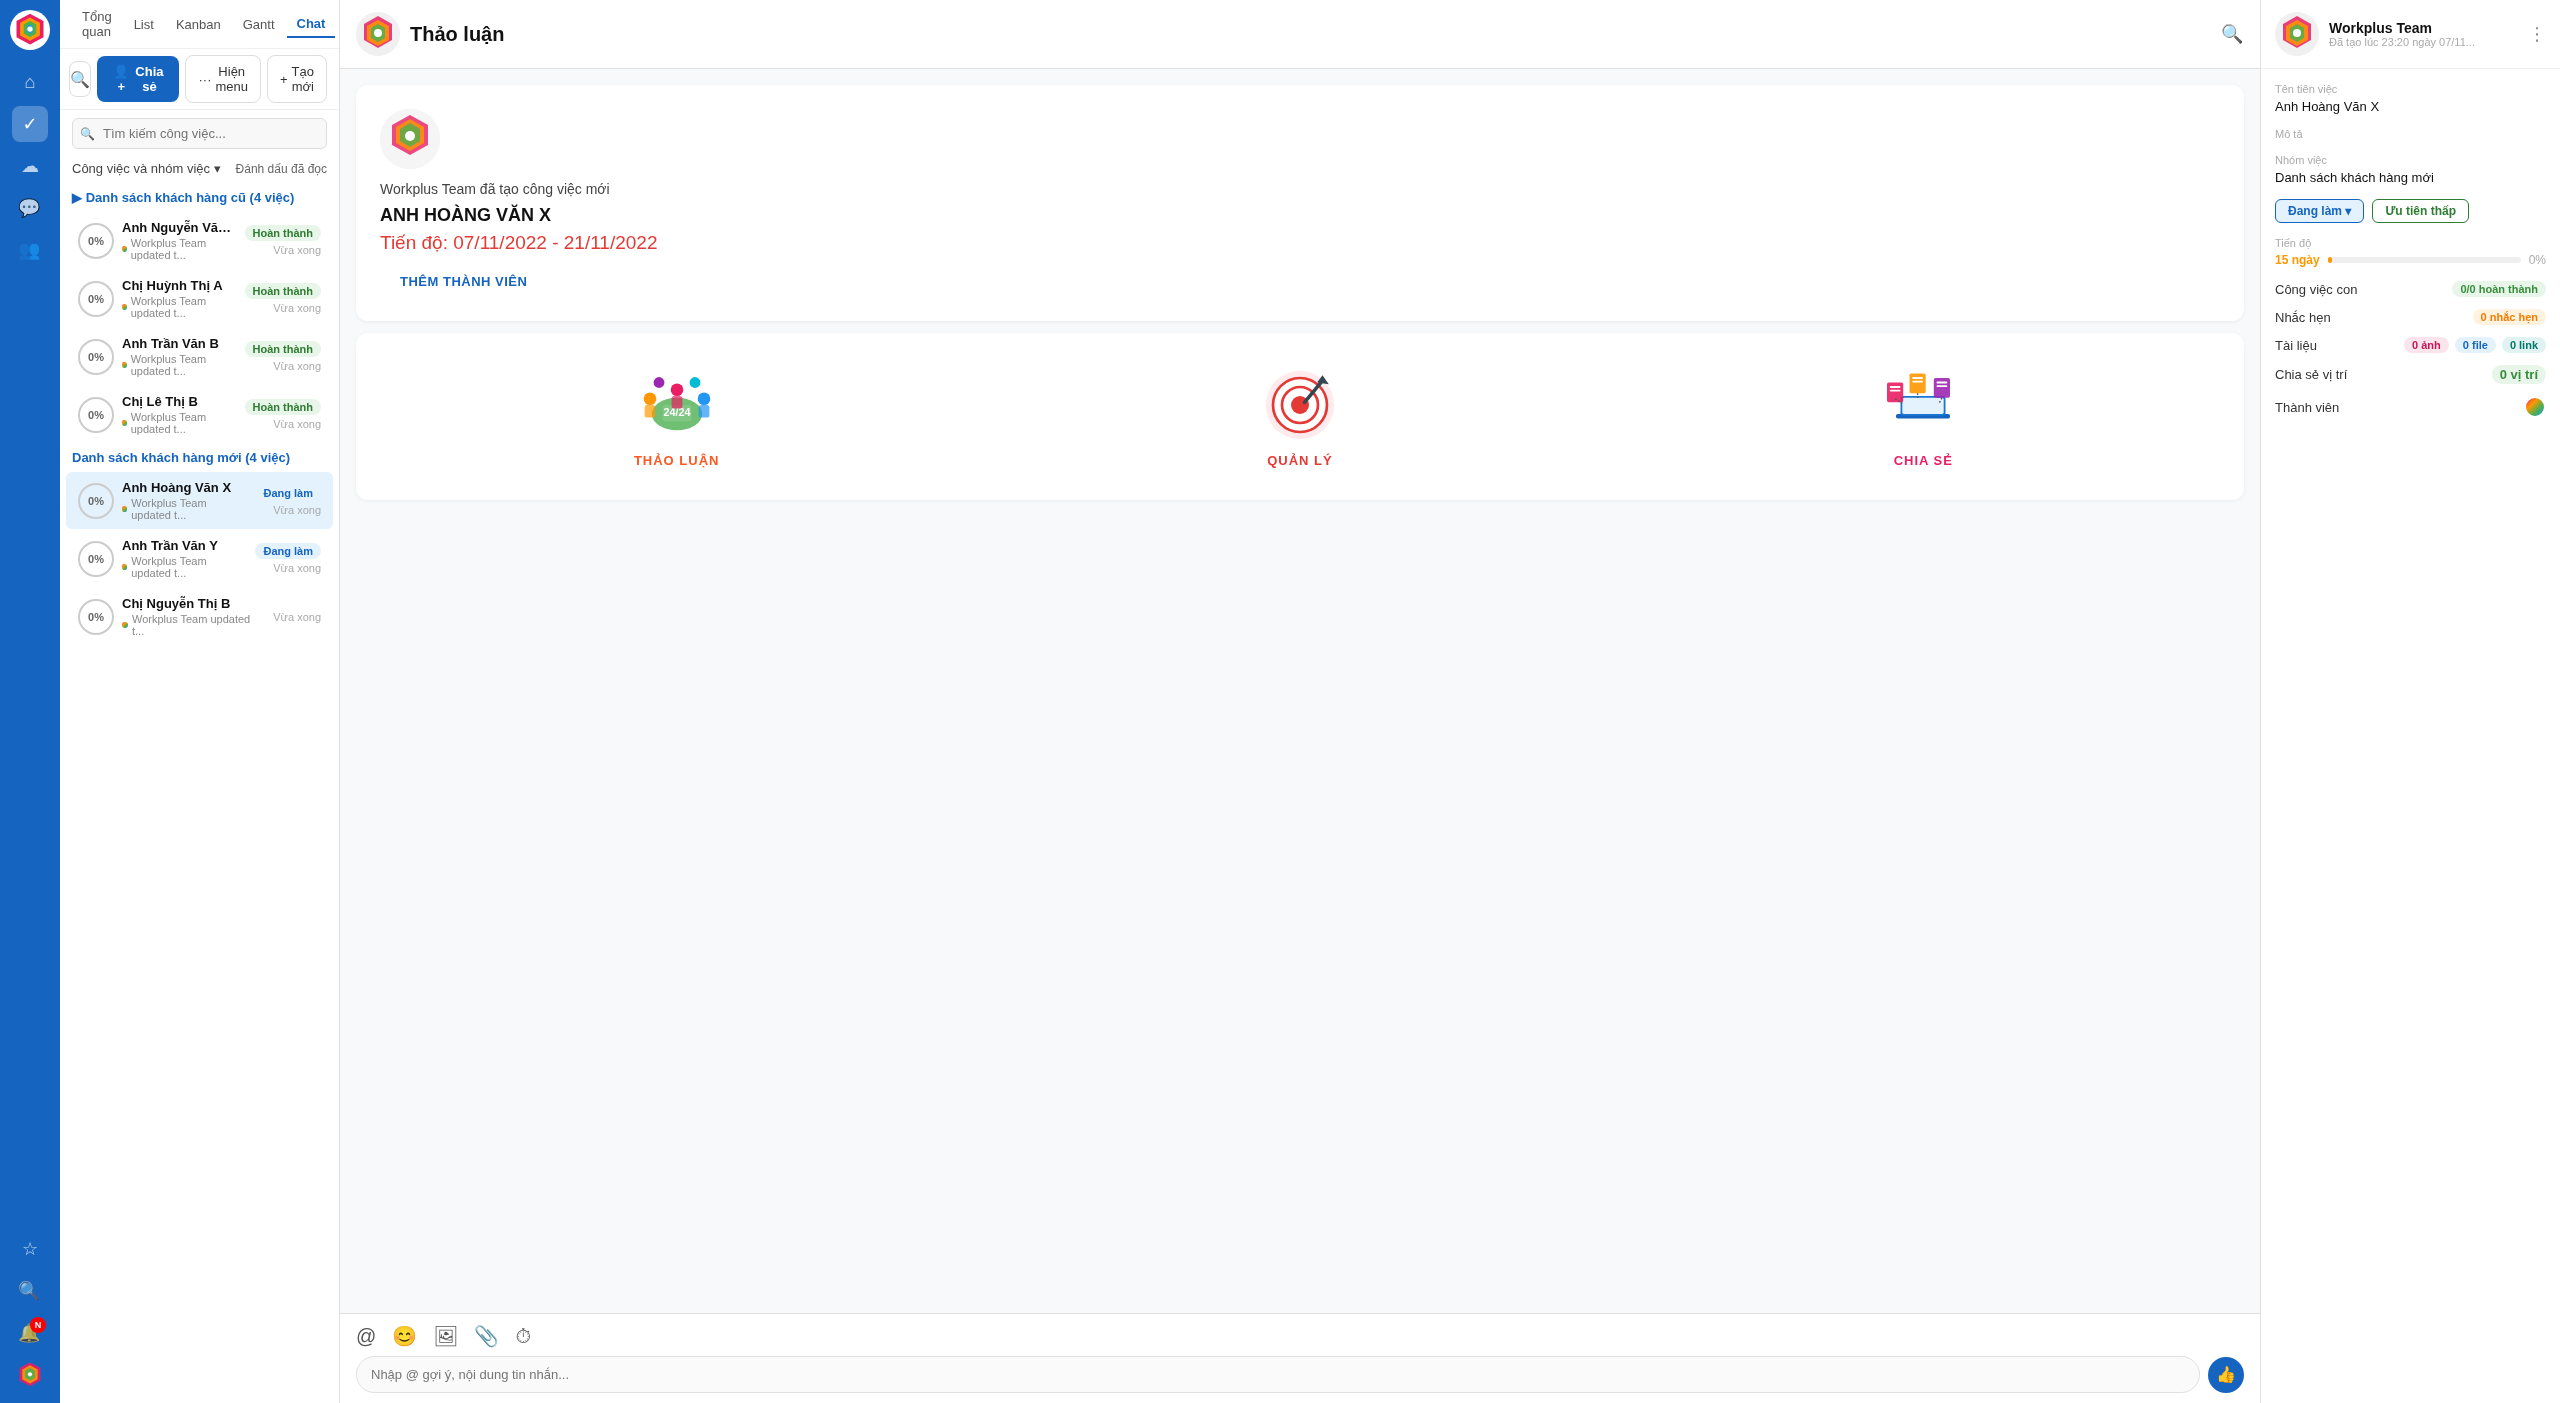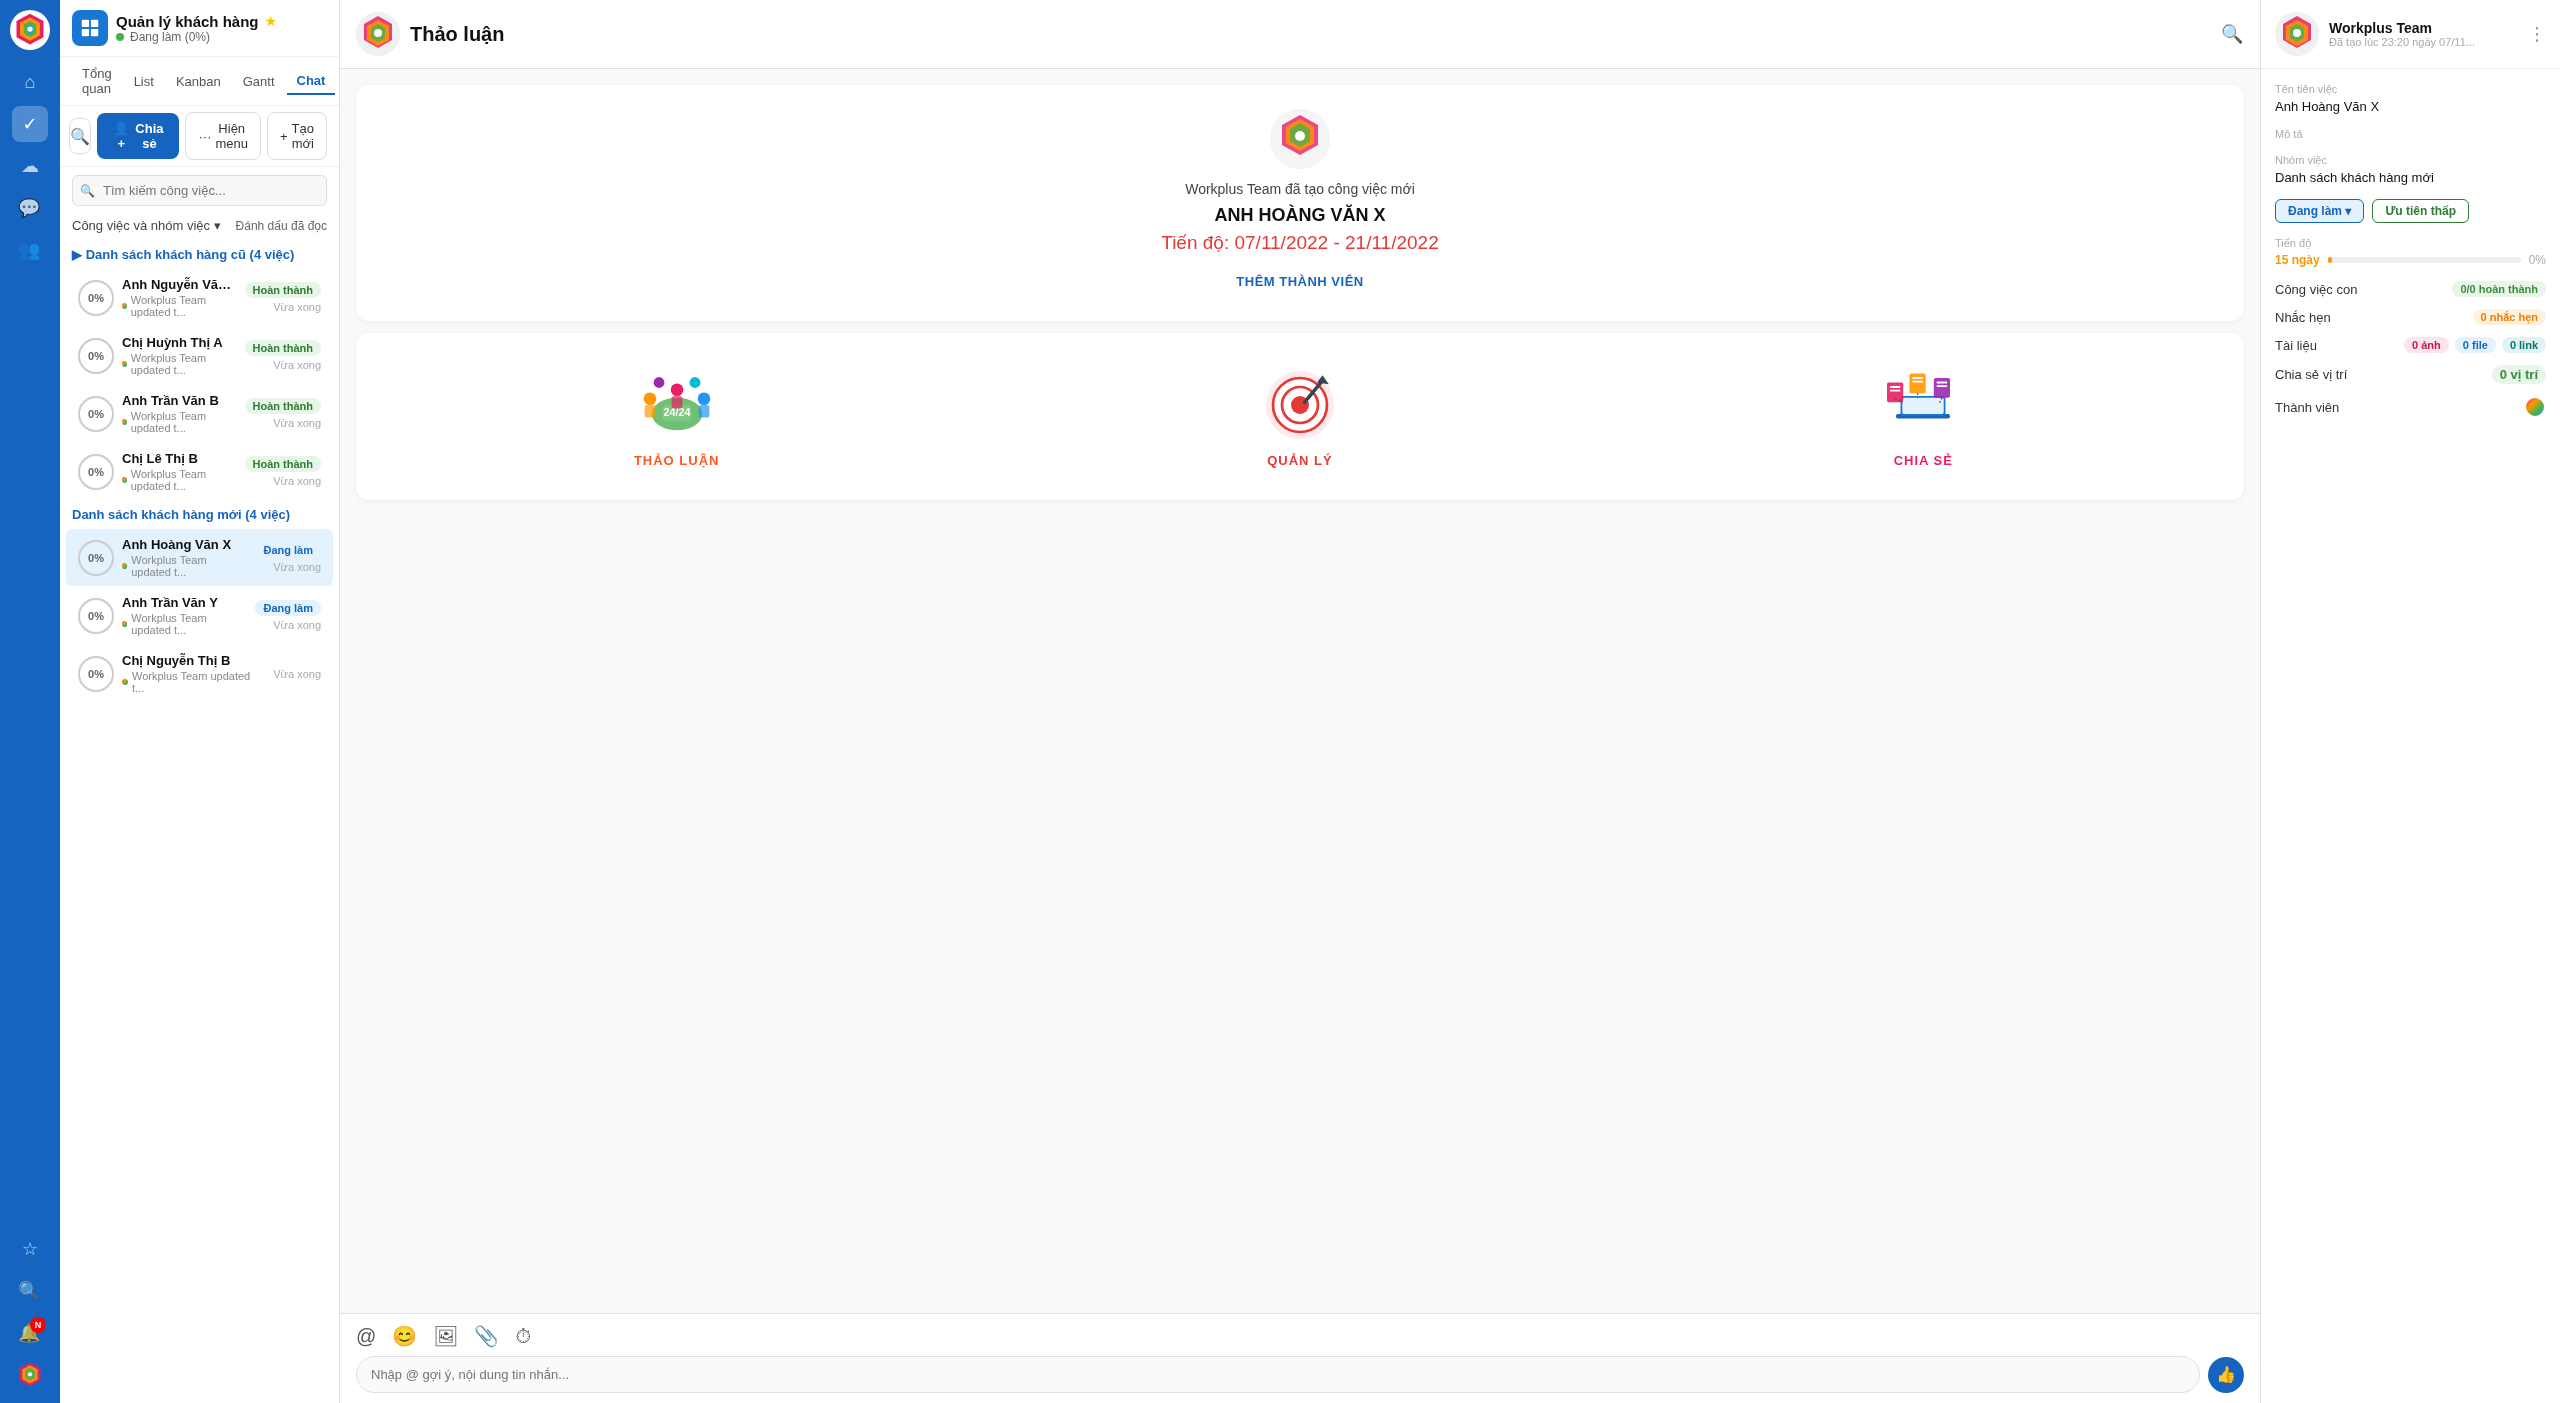--- a/index.html
+++ b/index.html
@@ -156,21 +156,21 @@
       border-radius: 50%;
       background: #f0f0f0;
       display: flex; align-items: center; justify-content: center;
       flex-shrink: 0;
       overflow: hidden;
     }
     .chat-title { font-size: 20px; font-weight: 700; color: #111; }
     .chat-body { flex: 1; overflow-y: auto; padding: 16px; }
 
     .system-msg {
-      display: flex; flex-direction: column; align-items: center;
+      display: flex; flex-direction: column; align-items: flex-start;
       background: white; border-radius: 12px;
       padding: 24px;
       margin-bottom: 12px;
       box-shadow: 0 1px 4px rgba(0,0,0,0.06);
     }
     .system-msg .msg-avatar {
       width: 60px; height: 60px; border-radius: 50%;
       background: #f0f0f0; display: flex; align-items: center; justify-content: center;
       margin-bottom: 12px;
     }
@@ -344,40 +344,20 @@
     <svg viewBox="0 0 40 40" width="28" height="28">
       <polygon points="20,2 35,10 35,28 20,36 5,28 5,10" fill="#E91E63" opacity="0.9"></polygon>
       <polygon points="20,6 31,12 31,26 20,32 9,26 9,12" fill="#FF9800" opacity="0.9"></polygon>
       <polygon points="20,10 27,14 27,24 20,28 13,24 13,14" fill="#4CAF50" opacity="0.9"></polygon>
       <circle cx="20" cy="19" r="3" fill="white"></circle>
     </svg>
   </div>
 </nav>
 
 <aside class="sidebar">
-  <div class="sidebar-header">
-    <div class="app-icon">
-      <svg viewBox="0 0 24 24" width="22" height="22" fill="white">
-        <rect x="3" y="3" width="8" height="8" rx="1"></rect>
-        <rect x="13" y="3" width="8" height="8" rx="1"></rect>
-        <rect x="3" y="13" width="8" height="8" rx="1"></rect>
-        <rect x="13" y="13" width="8" height="8" rx="1"></rect>
-      </svg>
-    </div>
-    <div>
-      <div style="display:flex;align-items:center;gap:6px;">
-        <span class="title">Quản lý khách hàng</span>
-        <span class="star-icon">★</span>
-      </div>
-      <div class="header-meta">
-        <span class="status-dot"></span>
-        <span class="status-text">Đang làm (0%)</span>
-      </div>
-    </div>
-  </div>
 
   <div class="top-tabs">
     <span class="top-tab">Tổng quan</span>
     <span class="top-tab">List</span>
     <span class="top-tab">Kanban</span>
     <span class="top-tab">Gantt</span>
     <span class="top-tab active">Chat</span>
     <span class="top-tab">Báo cáo</span>
   </div>
 

